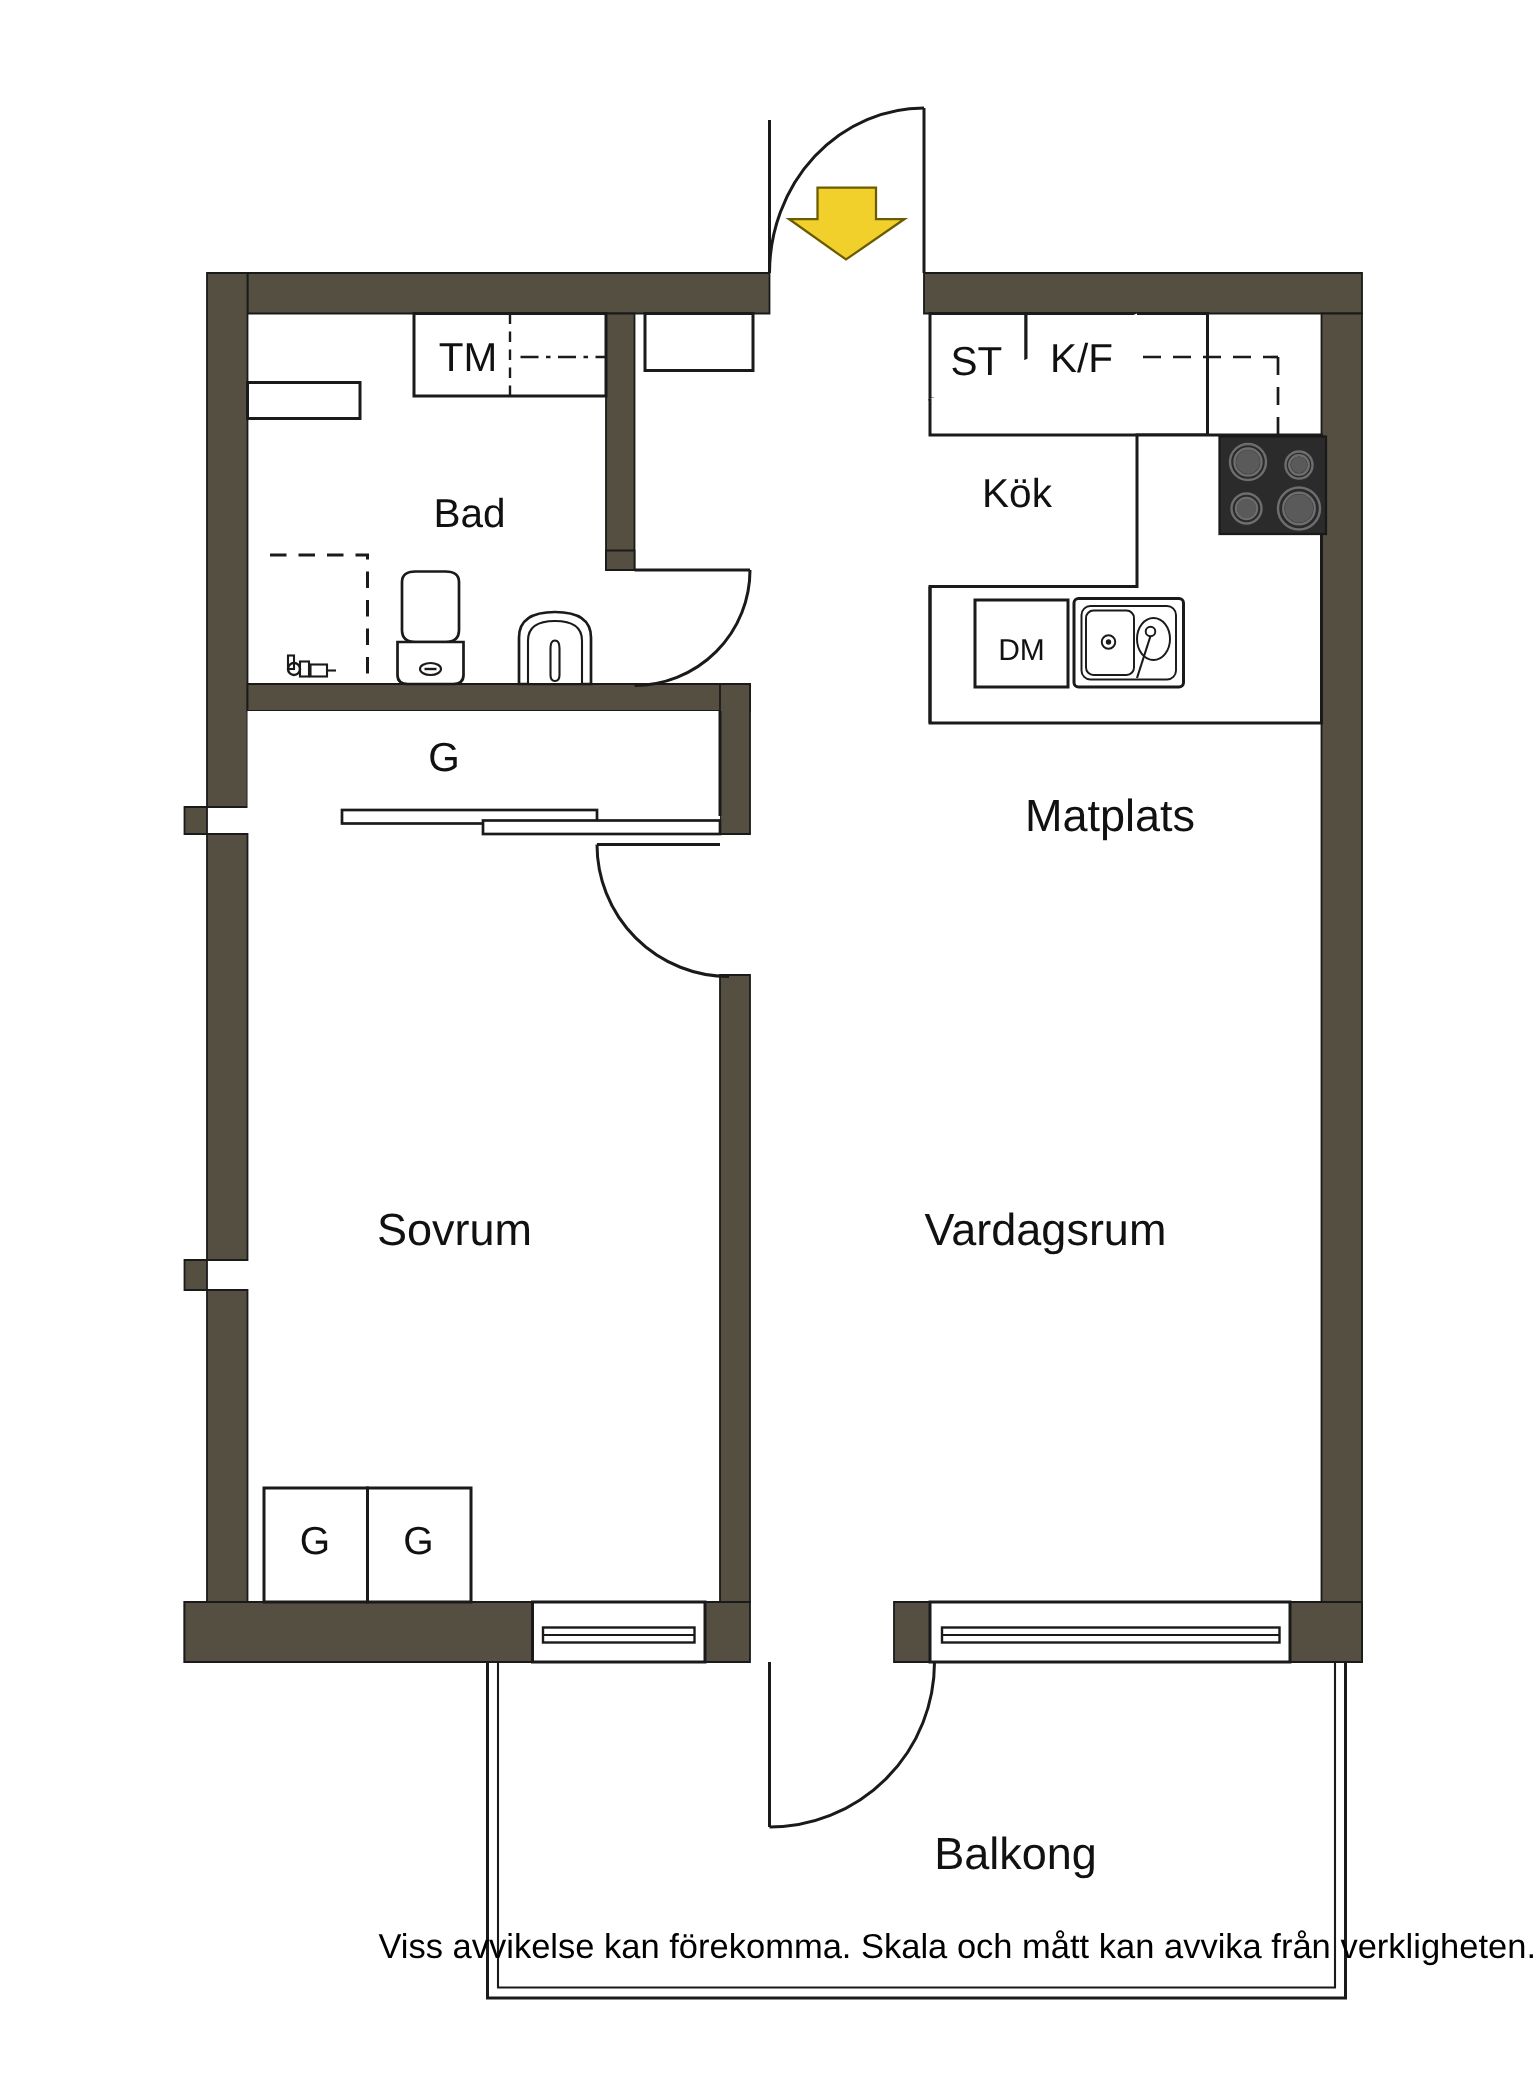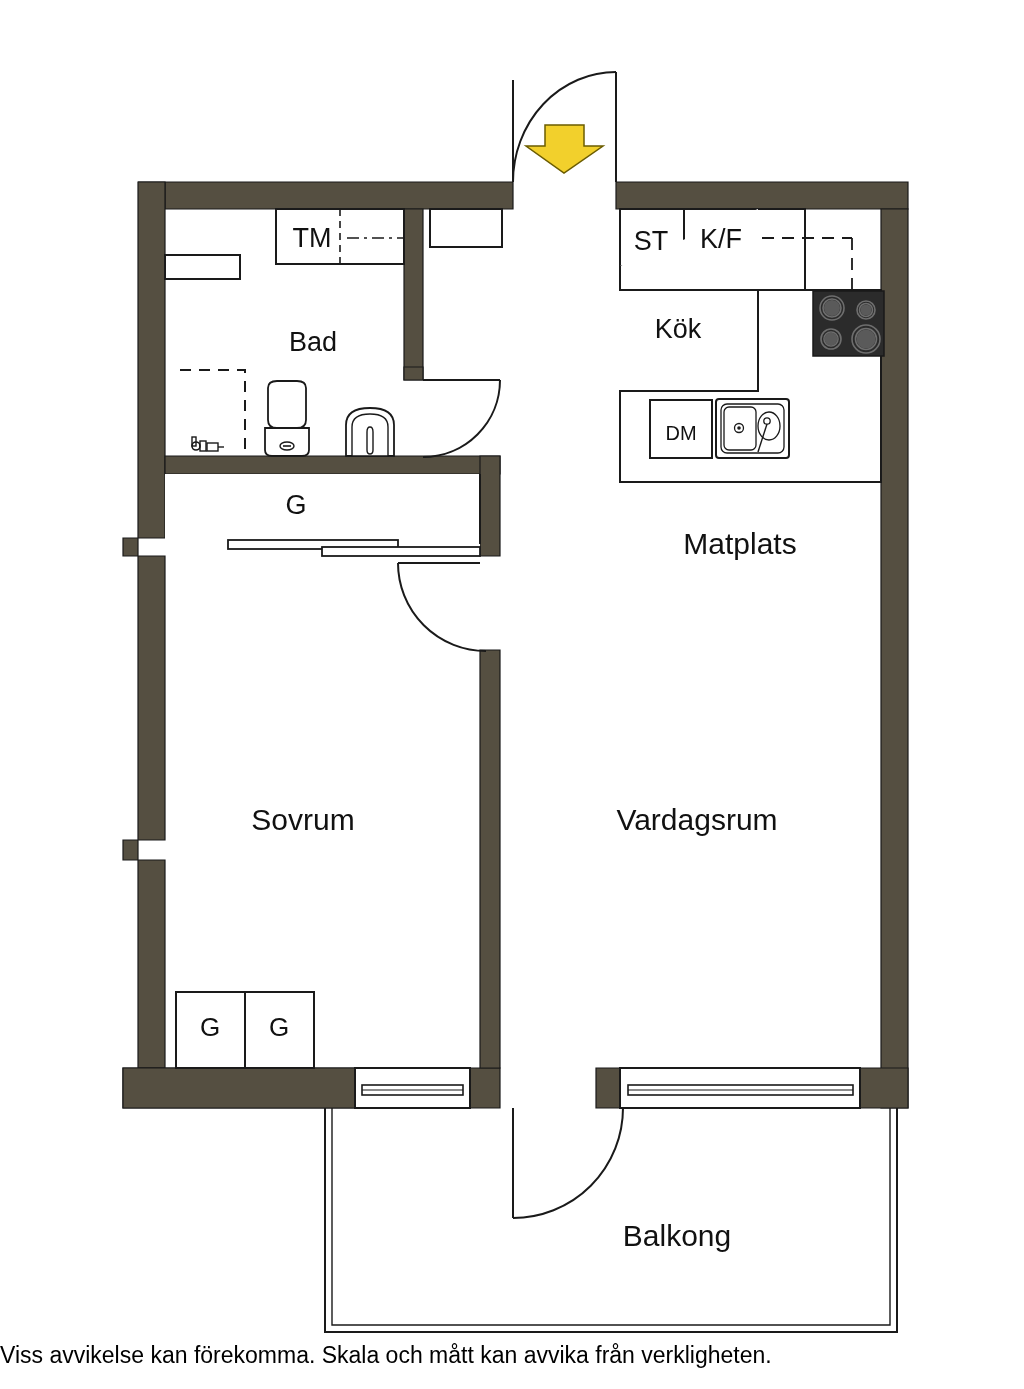--- a/index.html
+++ b/index.html
@@ -32,23 +32,23 @@
     text-anchor: middle;
     dominant-baseline: middle;
   }
   .label-lg { font-size: 30px; }
   .label-md { font-size: 27px; }
   .label-sm { font-size: 26px; }
   .label-xs { font-size: 20px; }
   .caption {
     position: absolute;
     left: 0;
-    top: 1342px;
-    width: 1024px;
-    text-align: left;
+    top: 1284px;
+    width: 1024px;
+    text-align: right;
     font-family: "Liberation Sans", sans-serif;
     font-size: 23px;
     color: #000000;
   }
 </style>
 </head>
 <body>
 
 <div id="plan-root">
 

